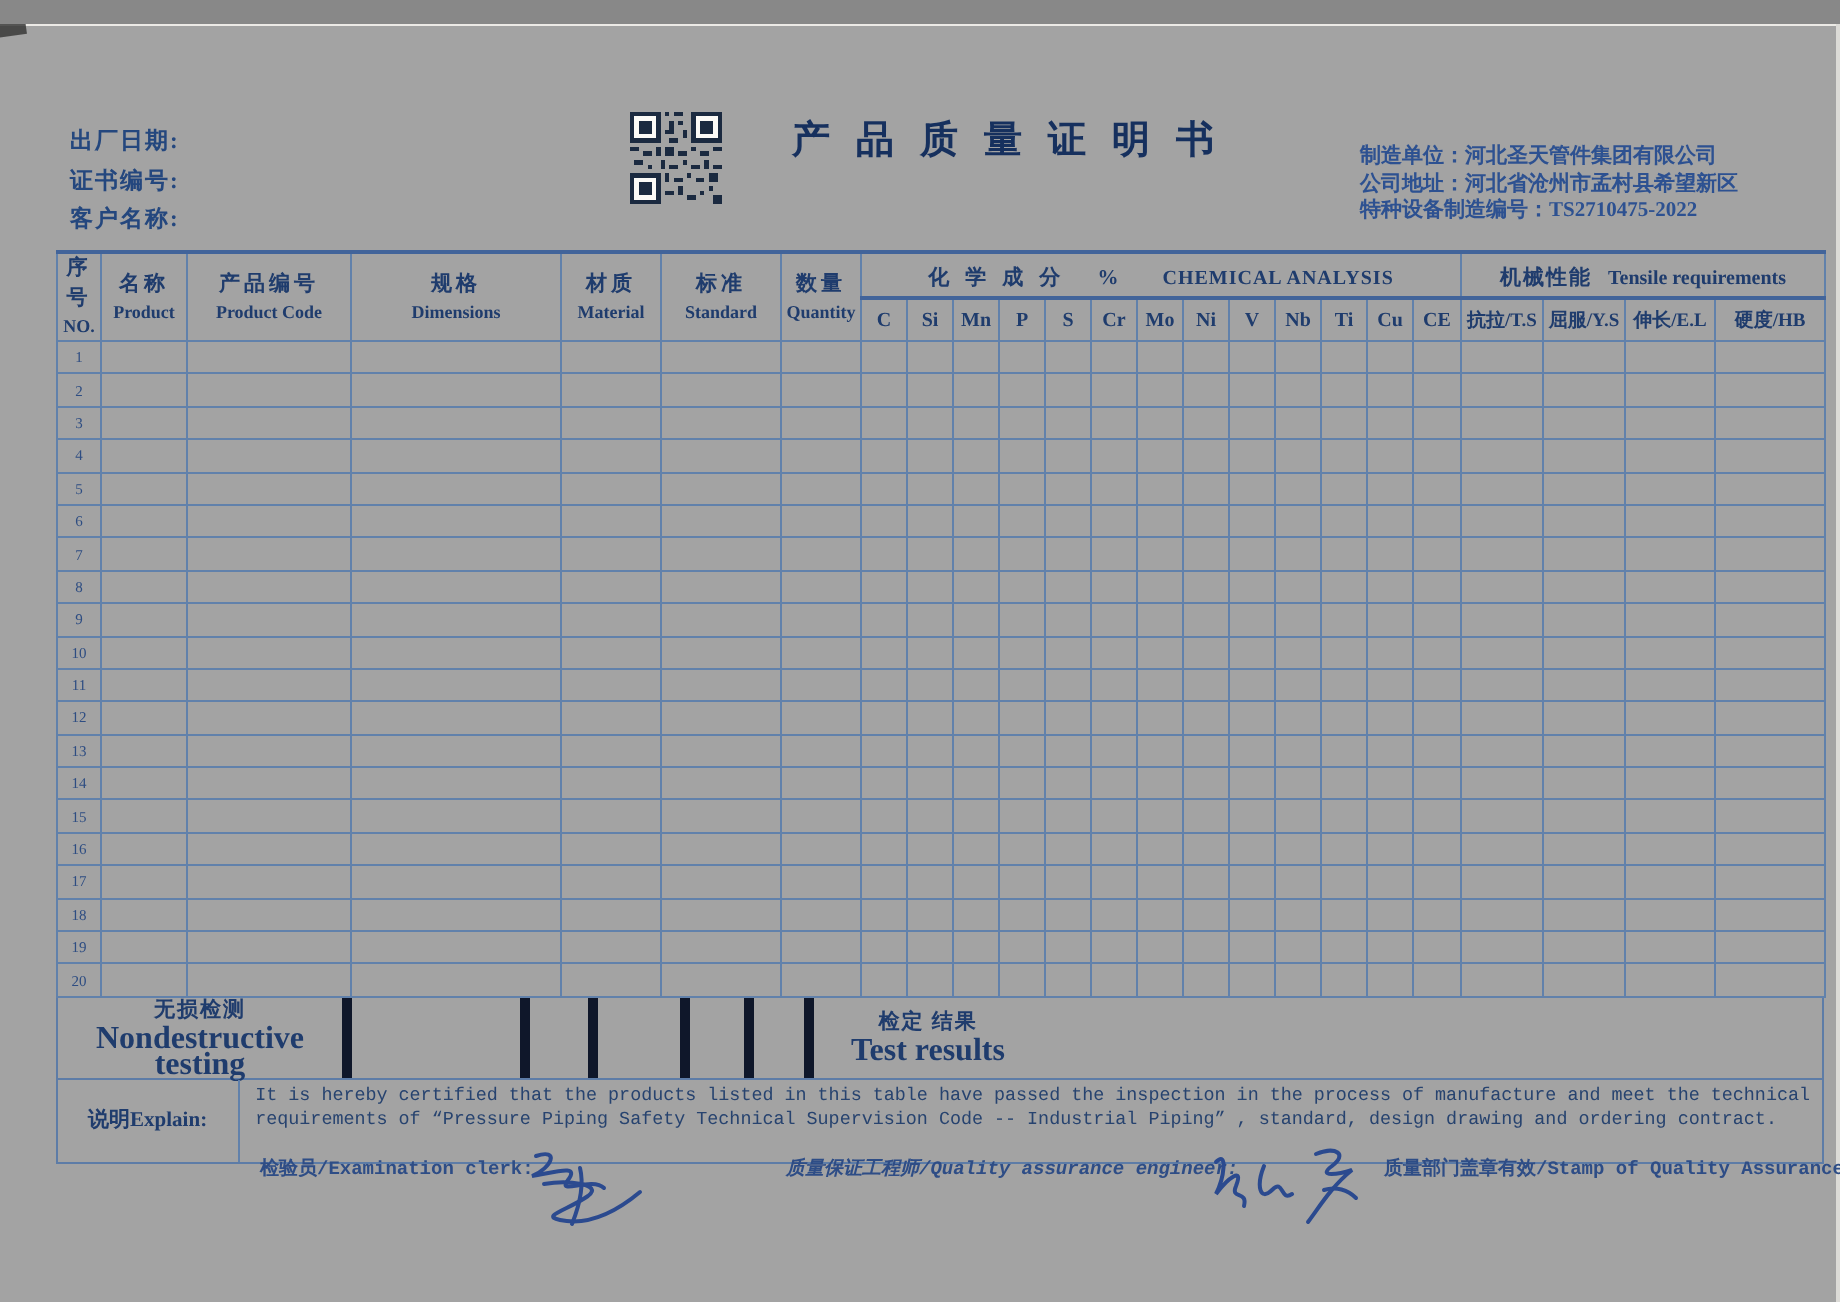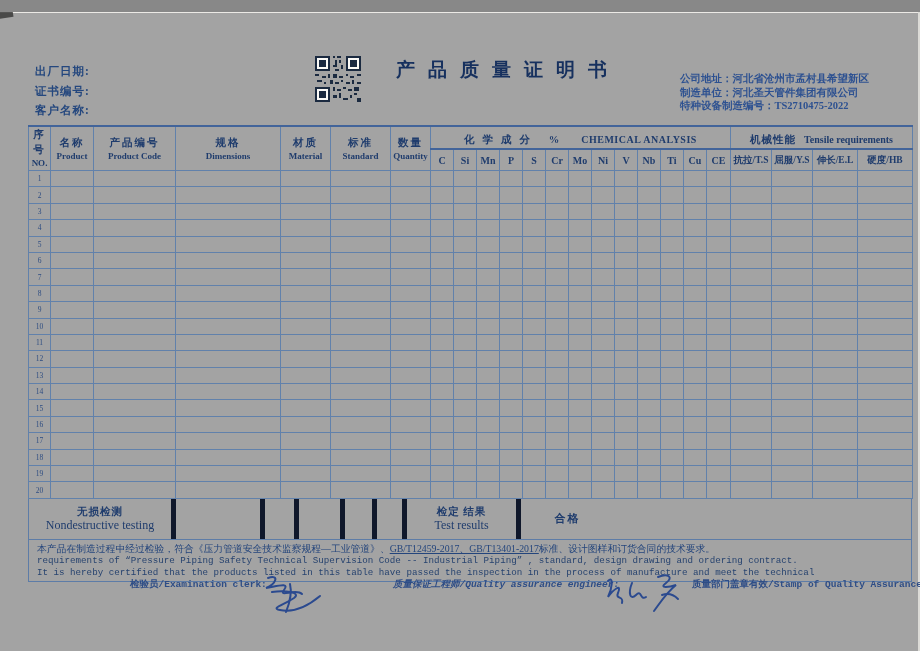--- a/index.html
+++ b/index.html
@@ -34,21 +34,21 @@
   tr.hr1{height:19px;padding-left:22px;} tr.hr2{height:18px;}
   tr.hr2 th{font-size:10px;letter-spacing:0;}
   table.main tbody tr{height:16.4px;}
   table.main tbody td{font-size:7.5px;text-align:center;color:#2e4d82;}
 
   
   .summary{display:flex;width:882px;height:40px;border:1px solid #5d7ca7;border-top:none;}
   .summary .cell{box-sizing:border-box;border-right:5px solid #0f172a;display:flex;flex-direction:column;justify-content:center;align-items:center;text-align:center;}
   .summary .cell:last-child{border-right:none;}
   .sum-zh{font-size:10.5px;font-weight:bold;letter-spacing:1px;line-height:14px;}
-  .sum-en{font-size:12px;font-weight:normal;line-height:13px;}
+  .sum-en{font-size:16px;font-weight:bold;line-height:13px;}
   .sum-value{font-size:11px;font-weight:bold;letter-spacing:2px;}
 
   .explain{display:flex;width:882px;height:41px;border:1px solid #5d7ca7;border-top:none;}
   .explain-label{box-sizing:border-box;width:143px;border-right:1px solid #6181ab;display:flex;align-items:center;justify-content:center;font-size:10.5px;font-weight:bold;}
   .explain-body{box-sizing:border-box;flex:1;padding:2px 6px 0 8px;}
   .explain-zh{font-size:9.8px;line-height:13px;color:#24457c;white-space:nowrap;}
   .explain-zh .std{text-decoration:underline;}
   .explain-en{font-family:"Liberation Mono","DejaVu Sans Mono",monospace;font-size:9.2px;line-height:12.6px;color:#27436f;white-space:nowrap;}
 
   
@@ -113,22 +113,22 @@
         <rect x="18" y="17" width="1" height="1"></rect>
         <rect x="19" y="19" width="2" height="2"></rect>
     </g>
   </svg>
 
   <div class="title-block">
     <div class="title-zh">产品质量证明书</div>
   </div>
 
   <div class="top-right">
+    <div>制造单位：河北圣天管件集团有限公司</div>
     <div>公司地址：河北省沧州市孟村县希望新区</div>
-    <div>制造单位：河北圣天管件集团有限公司</div>
     <div>特种设备制造编号：TS2710475-2022</div>
   </div>
 
   <div class="grid">
     <table class="main">
       <colgroup>
         <col style="width:22px">
           <col style="width:43px">
           <col style="width:82px">
           <col style="width:105px">
@@ -737,30 +737,27 @@
         </div>
         <div class="cell" style="width: 89px;"></div>
         <div class="cell" style="width: 34px;"></div>
         <div class="cell" style="width: 46px;"></div>
         <div class="cell" style="width: 32px;"></div>
         <div class="cell" style="width: 30px;"></div>
         <div class="cell" style="width: 114px;">
           <span class="sum-zh">检定 结果</span>
           <span class="sum-en">Test results</span>
         </div>
-        <div class="cell" style="width: 93px;">
-          <span class="sum-value">合格</span>
-        </div>
       </div>
 
     <div class="explain">
+      <div class="explain-label">说明Explain:</div>
       <div class="explain-body">
-        <div class="explain-zh"><span>本产品在制造过程中经过检验，符合《压力管道安全技术监察规程—工业管道》、</span><span class="std">GB/T12459-2017、GB/T13401-2017</span><span>标准、设计图样和订货合同的技术要求。</span></div>
+        <div class="explain-en">It is hereby certified that the products listed in this table have passed the inspection in the process of manufacture and meet the technical</div>
         <div class="explain-en">requirements of “Pressure Piping Safety Technical Supervision Code -- Industrial Piping” , standard, design drawing and ordering contract.</div>
-        <div class="explain-en">It is hereby certified that the products listed in this table have passed the inspection in the process of manufacture and meet the technical</div>
       </div>
     </div>
   </div>
 
   <div class="sig-label" style="left:130px;top:566px;">检验员/Examination clerk:</div>
   <svg class="sig-svg" style="left:250px;top:558px;" width="82" height="48" viewBox="0 0 82 48">
     <g fill="none" stroke="#2b4a8f" stroke-width="2" stroke-linecap="round">
       <path d="M18,8 C 30,4 26,14 16,18 C 28,16 40,12 34,20 C 28,28 46,18 52,24"></path>
       <path d="M22,22 C 34,20 52,22 44,28 C 34,35 20,38 30,40 C 44,43 58,36 70,26"></path>
       <path d="M40,14 C 42,22 40,32 36,42"></path>

